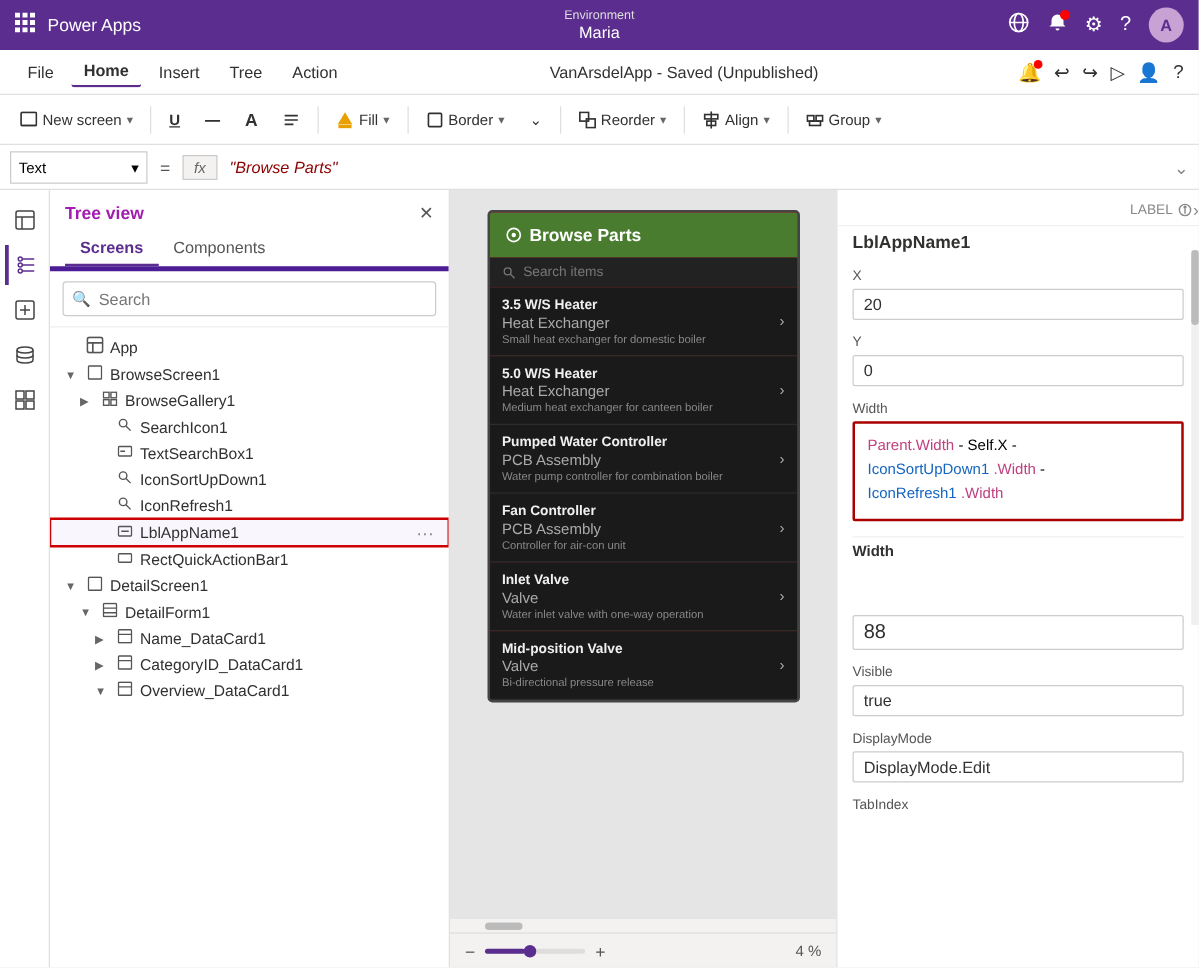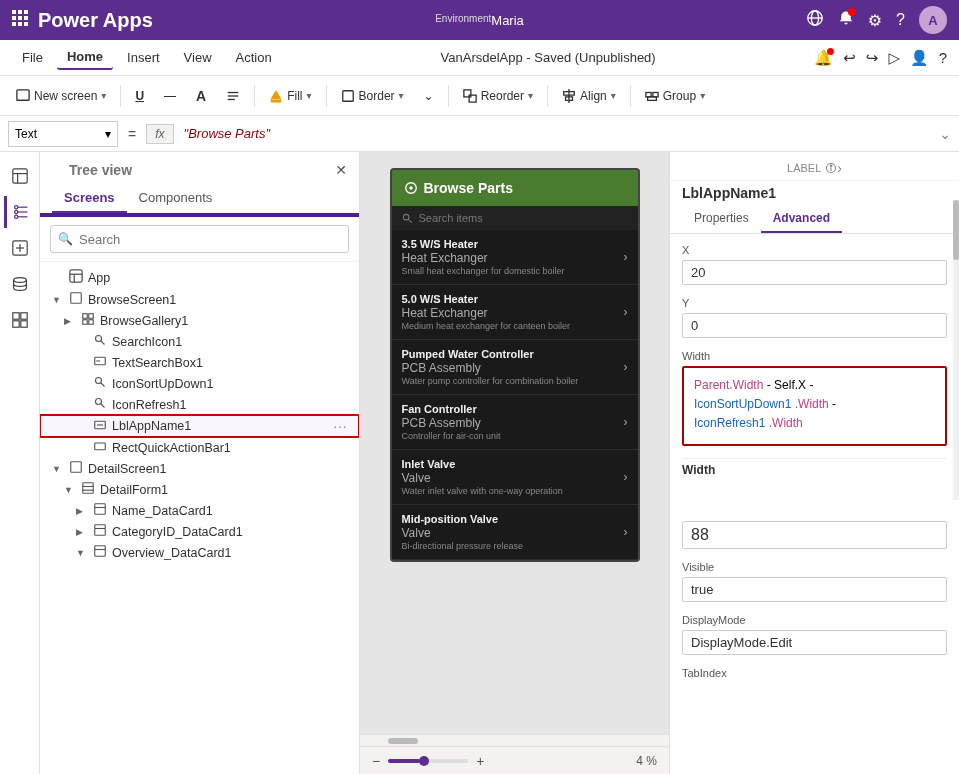--- a/index.html
+++ b/index.html
@@ -9,22 +9,22 @@
     .top-bar {
       background: #5b2d8e;
       height: 40px;
       display: flex;
       align-items: center;
       padding: 0 12px;
       color: white;
     }
     .top-bar-grid { display: flex; align-items: center; width: 100%; }
     .waffle-icon { margin-right: 10px; cursor: pointer; }
-    .app-title { font-size: 20px; font-weight: 700; color: white; margin-right: auto; }
-    .top-bar-center { display: flex; flex-direction: row; align-items: flex-start; margin: 0 auto; }
+    .app-title { font-size: 14px; font-weight: 400; color: white; margin-right: auto; }
+    .top-bar-center { display: flex; flex-direction: column; align-items: center; margin: 0 auto; }
     .env-label { font-size: 10px; color: #ddd; }
     .env-name { font-size: 13px; color: white; font-weight: 500; }
     .top-bar-icons { display: flex; align-items: center; gap: 14px; }
     .top-bar-icon { color: white; font-size: 16px; cursor: pointer; }
     .avatar-circle { width: 28px; height: 28px; border-radius: 50%; background: #c8a2d4; display: flex; align-items: center; justify-content: center; font-size: 13px; font-weight: 600; color: #5b2d8e; cursor: pointer; }
 
     
     .menu-bar {
       background: white;
       height: 36px;
@@ -92,21 +92,21 @@
     
     .tree-panel {
       width: 320px;
       background: white;
       border-right: 1px solid #e0e0e0;
       display: flex;
       flex-direction: column;
       overflow: hidden;
     }
     .tree-header { padding: 10px 12px 6px; display: flex; align-items: center; justify-content: space-between; }
-    .tree-title { font-size: 14px; font-weight: 600; color: #737373; margin-left: 17px; }
+    .tree-title { font-size: 14px; font-weight: 600; color: #a21caf; }
     .tree-close { cursor: pointer; font-size: 14px; color: #555; }
     .tree-tabs { display: flex; gap: 0; padding: 0 12px; border-bottom: 4px solid #4c1d95; }
     .tree-tab { padding: 6px 12px; font-size: 13px; cursor: pointer; color: #555; border-bottom: 2px solid transparent; }
     .tree-tab.active { color: #5b2d8e; border-bottom: 2px solid #5b2d8e; font-weight: 600; }
     .tree-search { padding: 8px 10px; border-bottom: 1px solid #f0f0f0; }
     .tree-search input { width: 100%; height: 28px; border: 1px solid #ccc; border-radius: 3px; padding: 0 8px 0 28px; font-size: 13px; }
     .tree-search-wrap { position: relative; }
     .tree-search-icon { position: absolute; left: 8px; top: 50%; transform: translateY(-50%); font-size: 12px; color: #888; }
     .tree-content { flex: 1; overflow-y: auto; padding: 4px 0; }
     .tree-item { display: flex; align-items: center; padding: 3px 12px; cursor: pointer; font-size: 12.5px; color: #323130; gap: 4px; }
@@ -161,21 +161,21 @@
 
     
     .right-panel {
       width: 290px;
       background: white;
       border-left: 1px solid #e0e0e0;
       display: flex;
       flex-direction: column;
       overflow: hidden;
     }
-    .rp-header { padding: 8px 0 4px; display: flex; align-items: center; justify-content: center; border-bottom: 1px solid #f0f0f0; }
+    .rp-header { padding: 8px 0 4px; display: flex; align-items: center; justify-content: flex-end; border-bottom: 1px solid #f0f0f0; }
     .rp-label { font-size: 11px; color: #888; font-weight: 500; display: flex; align-items: center; gap: 4px; }
     .rp-name { font-size: 14px; font-weight: 600; color: #323130; padding: 4px 12px; }
     .rp-tabs { display: flex; border-bottom: 1px solid #e0e0e0; padding: 0 12px; }
     .rp-tab { padding: 6px 12px; font-size: 12px; cursor: pointer; color: #555; border-bottom: 2px solid transparent; }
     .rp-tab.active { color: #5b2d8e; border-bottom: 2px solid #5b2d8e; font-weight: 600; }
     .rp-content { flex: 1; overflow-y: auto; padding: 10px 12px; }
     .rp-field { margin-bottom: 12px; }
     .rp-field-label { font-size: 11px; color: #555; margin-bottom: 4px; }
     .rp-field-value { border: 1px solid #ccc; padding: 5px 8px; font-size: 13px; color: #323130; border-radius: 2px; width: 100%; }
     .rp-formula-box { border: 2px solid #a00; padding: 8px 10px; border-radius: 2px; background: white; margin-bottom: 12px; min-height: 80px; }
@@ -231,21 +231,21 @@
       <span class="top-bar-icon">?</span>
       <div class="avatar-circle">A</div>
     </div>
   </div>
 </div>
 
 <div class="menu-bar">
   <span class="menu-item">File</span>
   <span class="menu-item active">Home</span>
   <span class="menu-item">Insert</span>
-  <span class="menu-item">View</span>
+  <span class="menu-item">Tree</span>
   <span class="menu-item">Action</span>
   <span class="menu-center" style="margin:0 auto;">VanArsdelApp - Saved (Unpublished)</span>
   <div class="menu-right">
     <span class="notification-badge" style="font-size:15px;cursor:pointer;color:#323130;">
       🔔<span class="badge-dot" style="background:red;width:7px;height:7px;top:-1px;right:-1px;"></span>
     </span>
     <span class="menu-right-icon">↩</span>
     <span class="menu-right-icon">↪</span>
     <span class="menu-right-icon">▷</span>
     <span class="menu-right-icon">👤</span>
@@ -658,24 +658,20 @@
         <span>LABEL</span>
         <svg width="12" height="12" viewBox="0 0 16 16" fill="none" stroke="#888" stroke-width="1.5">
             <circle cx="8" cy="8" r="6"></circle>
             <line x1="8" y1="7" x2="8" y2="12"></line>
             <circle cx="8" cy="5" r="1" fill="#888"></circle>
           </svg>
       </span>
       <span class="rp-chevron">›</span>
     </div>
     <div class="rp-name">LblAppName1</div>
-    <div class="rp-tabs">
-      <span class="rp-tab">Properties</span>
-      <span class="rp-tab active">Advanced</span>
-    </div>
     <div class="rp-content">
 
       <div class="rp-field">
         <div class="rp-field-label">X</div>
         <input class="rp-field-value" value="20" style="border: 1px solid rgb(204, 204, 204); padding: 4px 8px; font-size: 13px; width: 100%; border-radius: 2px;">
       </div>
 
       <div class="rp-field">
         <div class="rp-field-label">Y</div>
         <input class="rp-field-value" value="0" style="border: 1px solid rgb(204, 204, 204); padding: 4px 8px; font-size: 13px; width: 100%; border-radius: 2px;">

